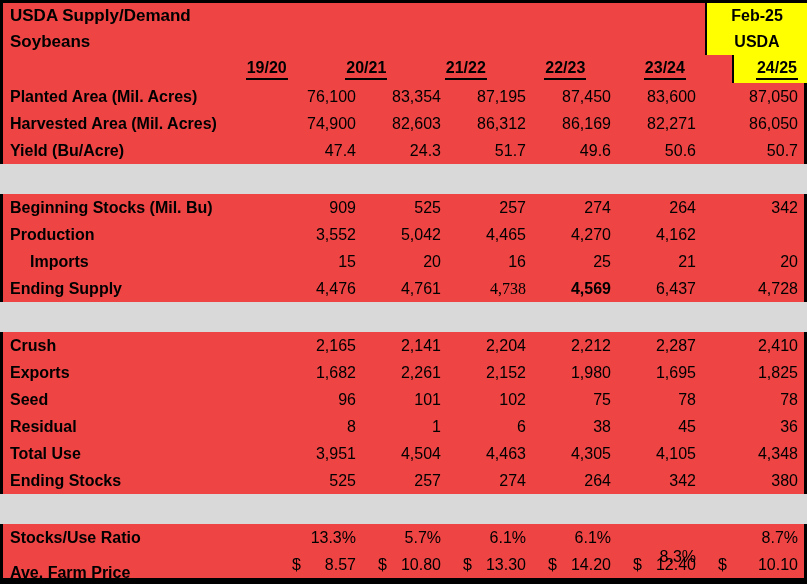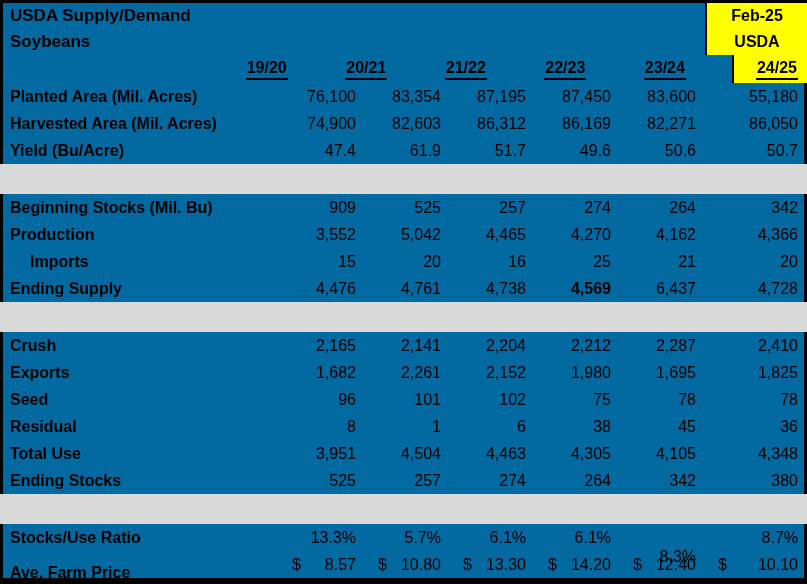--- a/index.html
+++ b/index.html
@@ -12,21 +12,21 @@
     border-top: 3px solid #000;
     border-bottom: 6px solid #000;
     font-family: "Liberation Sans", sans-serif;
     color: #000;
     overflow: hidden;
   }
   .t-row {
     display: flex;
     height: 27px;
     align-items: center;
-    background: #0369a1;
+    background: #ef4444;
     box-shadow: inset 3px 0 0 #000, inset -3px 0 0 #000;
   }
   .t-row.title { height: 26px; }
   .t-row.hdr   { height: 28px; gap: 37px; }
   .t-row.sep {
     height: 30px;
     background: #d9d9d9;
     box-shadow: none;
   }
   .cell { box-sizing: border-box; height: 100%; display: flex; align-items: center; }
@@ -103,35 +103,35 @@
   </div>
 
   <div id="table-body">
       <div class="t-row">
         <div class="cell lbl" style="width: 279px;">Planted Area (Mil. Acres)</div>
         <div class="cell num" style="width: 86px;">76,100</div>
         <div class="cell num" style="width: 85px;">83,354</div>
         <div class="cell num" style="width: 85px;">87,195</div>
         <div class="cell num" style="width: 85px;">87,450</div>
         <div class="cell num" style="width: 85px;">83,600</div>
-        <div class="cell num" style="width: 102px;">55,180</div>
+        <div class="cell num" style="width: 102px;">87,050</div>
       </div>
       <div class="t-row">
         <div class="cell lbl" style="width: 279px;">Harvested Area (Mil. Acres)</div>
         <div class="cell num" style="width: 86px;">74,900</div>
         <div class="cell num" style="width: 85px;">82,603</div>
         <div class="cell num" style="width: 85px;">86,312</div>
         <div class="cell num" style="width: 85px;">86,169</div>
         <div class="cell num" style="width: 85px;">82,271</div>
         <div class="cell num" style="width: 102px;">86,050</div>
       </div>
       <div class="t-row">
         <div class="cell lbl" style="width: 279px;">Yield (Bu/Acre)</div>
         <div class="cell num" style="width: 86px;">47.4</div>
-        <div class="cell num" style="width: 85px;">61.9</div>
+        <div class="cell num" style="width: 85px;">24.3</div>
         <div class="cell num" style="width: 85px;">51.7</div>
         <div class="cell num" style="width: 85px;">49.6</div>
         <div class="cell num" style="width: 85px;">50.6</div>
         <div class="cell num" style="width: 102px;">50.7</div>
       </div>
       <div class="t-row sep"></div>
       <div class="t-row">
         <div class="cell lbl" style="width: 279px;">Beginning Stocks (Mil. Bu)</div>
         <div class="cell num" style="width: 86px;">909</div>
         <div class="cell num" style="width: 85px;">525</div>
@@ -140,36 +140,35 @@
         <div class="cell num" style="width: 85px;">264</div>
         <div class="cell num" style="width: 102px;">342</div>
       </div>
       <div class="t-row">
         <div class="cell lbl" style="width: 279px;">Production</div>
         <div class="cell num" style="width: 86px;">3,552</div>
         <div class="cell num" style="width: 85px;">5,042</div>
         <div class="cell num" style="width: 85px;">4,465</div>
         <div class="cell num" style="width: 85px;">4,270</div>
         <div class="cell num" style="width: 85px;">4,162</div>
-        <div class="cell num" style="width: 102px;">4,366</div>
       </div>
       <div class="t-row">
         <div class="cell lbl" style="width: 279px; padding-left: 30px;">Imports</div>
         <div class="cell num" style="width: 86px;">15</div>
         <div class="cell num" style="width: 85px;">20</div>
         <div class="cell num" style="width: 85px;">16</div>
         <div class="cell num" style="width: 85px;">25</div>
         <div class="cell num" style="width: 85px;">21</div>
         <div class="cell num" style="width: 102px;">20</div>
       </div>
       <div class="t-row">
         <div class="cell lbl" style="width: 279px;">Ending Supply</div>
         <div class="cell num" style="width: 86px;">4,476</div>
         <div class="cell num" style="width: 85px;">4,761</div>
-        <div class="cell num" style="width: 85px;">4,738</div>
+        <div class="cell num" style="width: 85px; font-family: Liberation Serif, serif;">4,738</div>
         <div class="cell num" style="width: 85px; font-weight: bold;">4,569</div>
         <div class="cell num" style="width: 85px;">6,437</div>
         <div class="cell num" style="width: 102px;">4,728</div>
       </div>
       <div class="t-row sep"></div>
       <div class="t-row">
         <div class="cell lbl" style="width: 279px;">Crush</div>
         <div class="cell num" style="width: 86px;">2,165</div>
         <div class="cell num" style="width: 85px;">2,141</div>
         <div class="cell num" style="width: 85px;">2,204</div>

